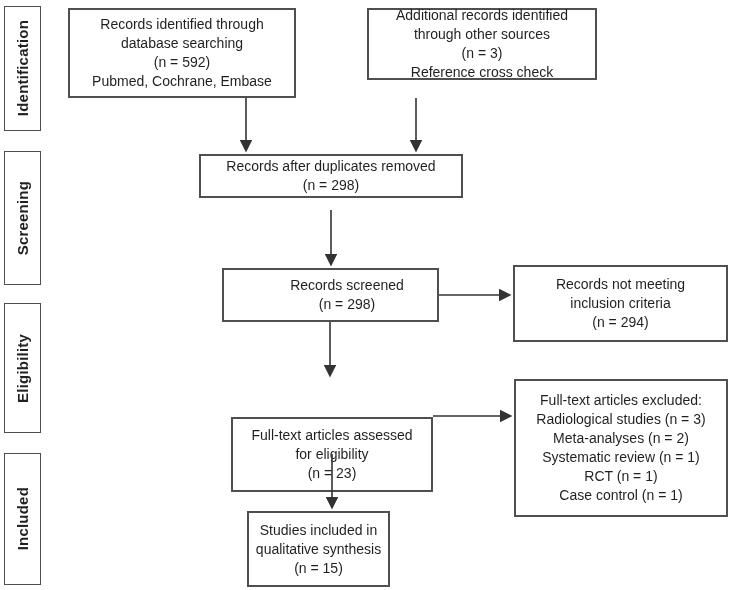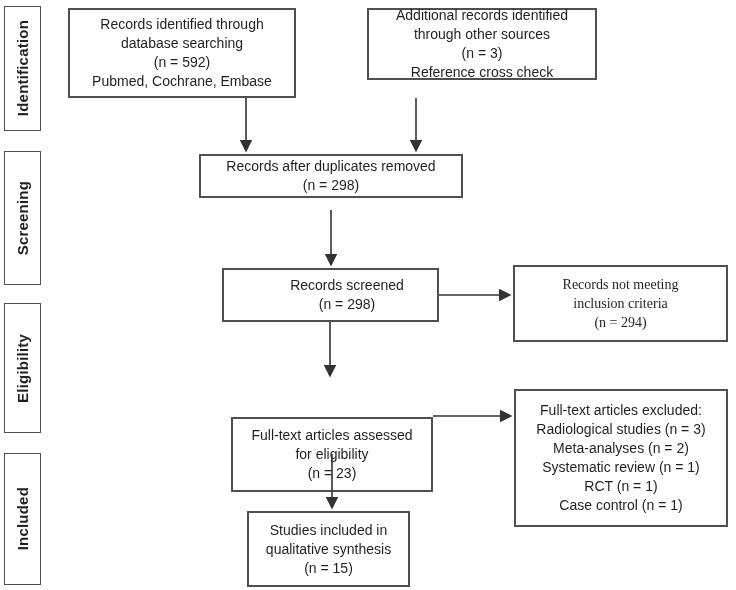--- a/index.html
+++ b/index.html
@@ -61,24 +61,24 @@
   
   #stage-identification { top: 6px;   height: 125px; }
   #stage-screening      { top: 151px; height: 134px; }
   #stage-eligibility    { top: 303px; height: 130px; }
   #stage-included       { top: 453px; height: 132px; }
   
   #box-identified  { left: 68px;  top: 8px;   width: 228px; height: 90px; }
   #box-additional  { left: 367px; top: 8px;   width: 230px; height: 72px; }
   #box-dedup       { left: 199px; top: 154px; width: 264px; height: 44px; }
   #box-screened    { left: 222px; top: 268px; width: 217px; height: 54px; padding-left: 37px; }
-  #box-notmeeting  { left: 513px; top: 265px; width: 215px; height: 77px; font-family: Liberation Serif, serif; }
+  #box-notmeeting  { left: 513px; top: 265px; width: 215px; height: 77px; }
   #box-fulltext    { left: 231px; top: 379px; width: 202px; height: 75px; margin-top: 38px; }
-  #box-excluded    { left: 514px; top: 389px; width: 214px; height: 138px; }
-  #box-included    { left: 247px; top: 511px; width: 163px; height: 76px; }
+  #box-excluded    { left: 514px; top: 379px; width: 214px; height: 138px; }
+  #box-included    { left: 247px; top: 511px; width: 143px; height: 76px; }
 </style>
 </head>
 <body>
 
 <div class="canvas">
 
   <div class="stage-box" id="stage-identification">
     <span class="stage-label">Identification</span>
   </div>
   <div class="stage-box" id="stage-screening">

